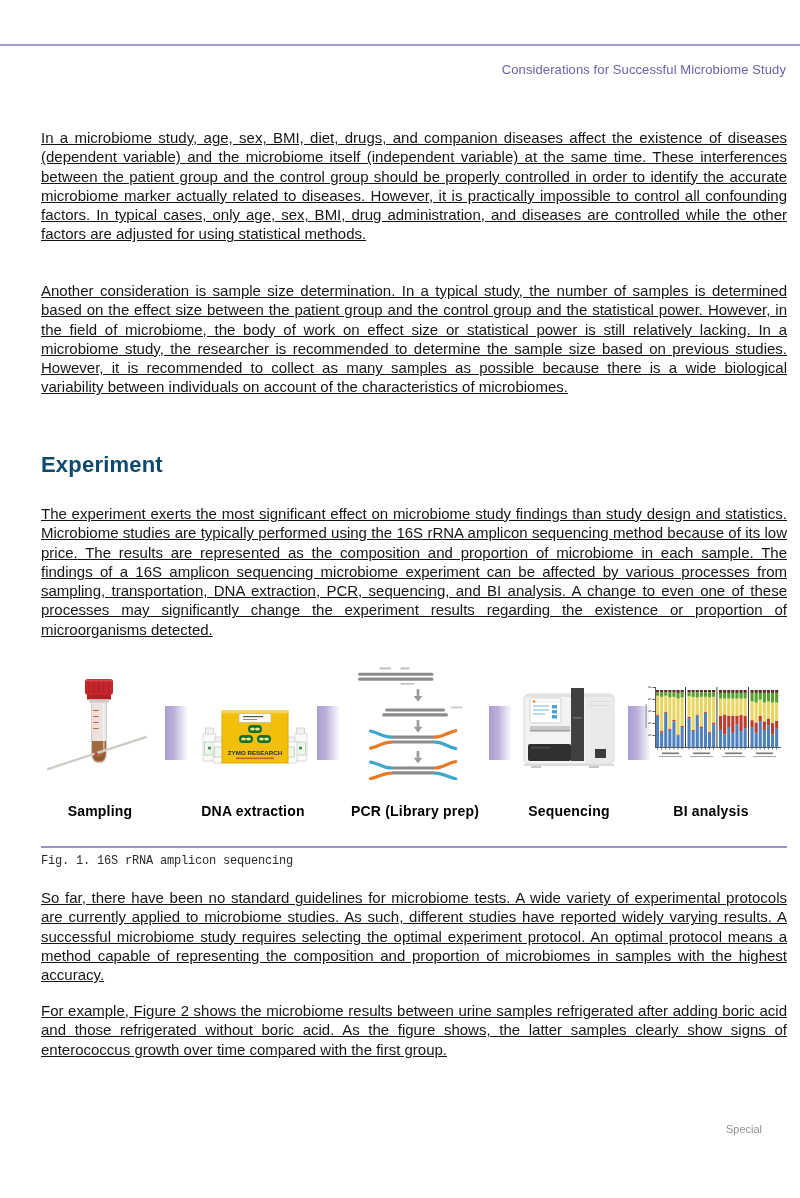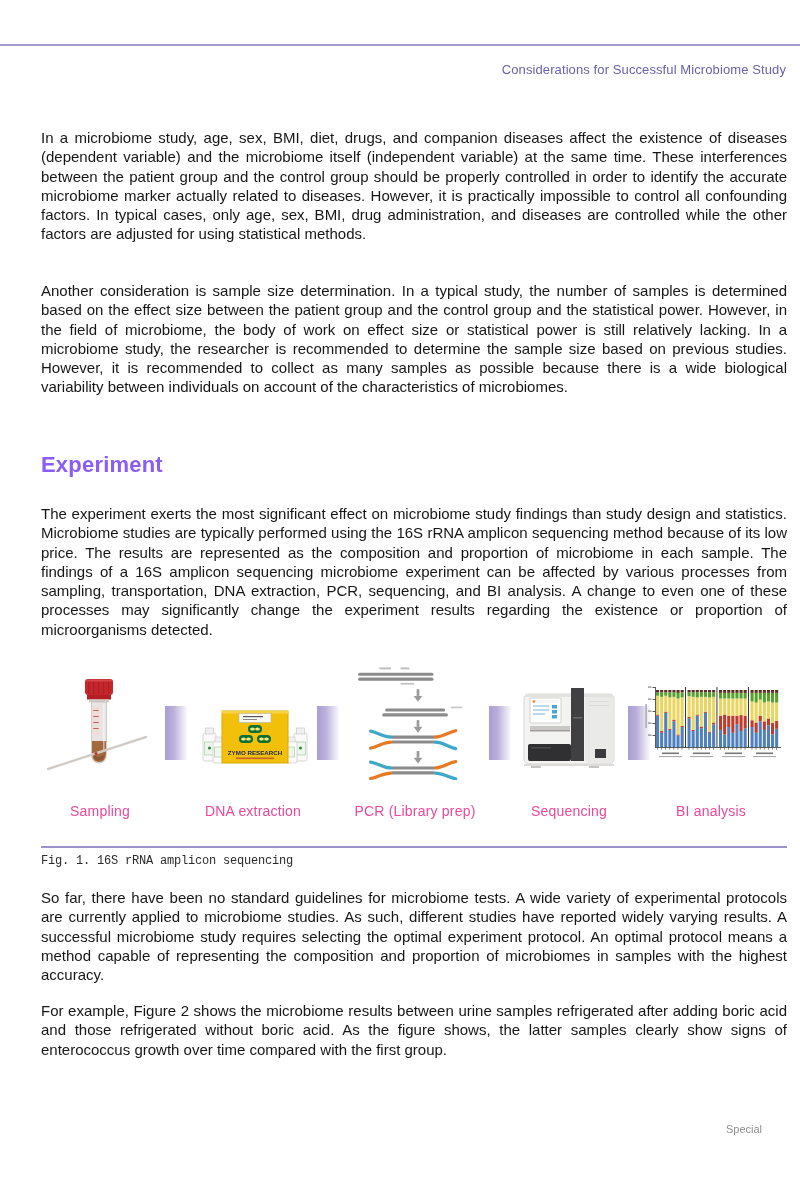--- a/index.html
+++ b/index.html
@@ -1,34 +1,34 @@
 <!DOCTYPE html>
 <html><head>
 <meta charset="utf-8">
 <style>
   html,body{margin:0;padding:0;background:#ffffff;}
   .page{position:relative;width:800px;height:1184px;background:#ffffff;overflow:hidden;
         font-family:"Liberation Sans","DejaVu Sans",sans-serif;}
   .top-rule{position:absolute;left:0;top:44px;width:800px;height:2px;background:#a79ccf;}
   .running-head{position:absolute;top:62px;right:14px;font-size:13px;color:#6a61ac;letter-spacing:0.1px;}
   .body-text{position:absolute;left:41px;width:746px;margin:0;font-size:15px;line-height:19.3px;
-             color:#161616;text-align:justify;}
+             color:#161616;text-align:justify;text-decoration:underline;}
   #p1{top:128px}
   #p2{top:281px}
   #p3{top:504px}
   #p4{top:888px}
   #p5{top:1001px}
   .section-heading{position:absolute;left:41px;top:452px;margin:0;font-size:22px;font-weight:bold;
-                   color:#8b5cf6;letter-spacing:0.2px;}
+                   color:#0c4a6e;letter-spacing:0.2px;}
   .figure{position:absolute;left:41px;top:664px;width:746px;height:160px;}
   .fig-art{position:absolute;display:block;line-height:0;}
   .connector{position:absolute;top:42px;width:22px;height:54px;
              background:linear-gradient(90deg,#a99dd3 0%,#bbb0da 40%,#e6e2f2 80%,#faf9fd 100%);}
-  .fig-label{position:absolute;top:139px;transform:translateX(-50%);font-size:14px;color:#ec4899;
-             letter-spacing:0.2px;white-space:nowrap;}
+  .fig-label{position:absolute;top:139px;transform:translateX(-50%);font-size:14px;color:#000000;
+             letter-spacing:0.2px;white-space:nowrap;font-weight:bold;}
   .fig-rule{position:absolute;left:41px;top:846px;width:746px;height:2px;background:#9c92c7;}
   .fig-caption{position:absolute;left:41px;top:854px;font-size:12px;color:#2a2a2a;letter-spacing:-0.2px;font-family:Liberation Mono, monospace;}
   .footer-label{position:absolute;top:1123px;right:38px;font-size:11px;color:#8f8f8f;}
 </style>
 </head>
 <body>
 
 <div class="page">
 
   <div class="top-rule"></div>

